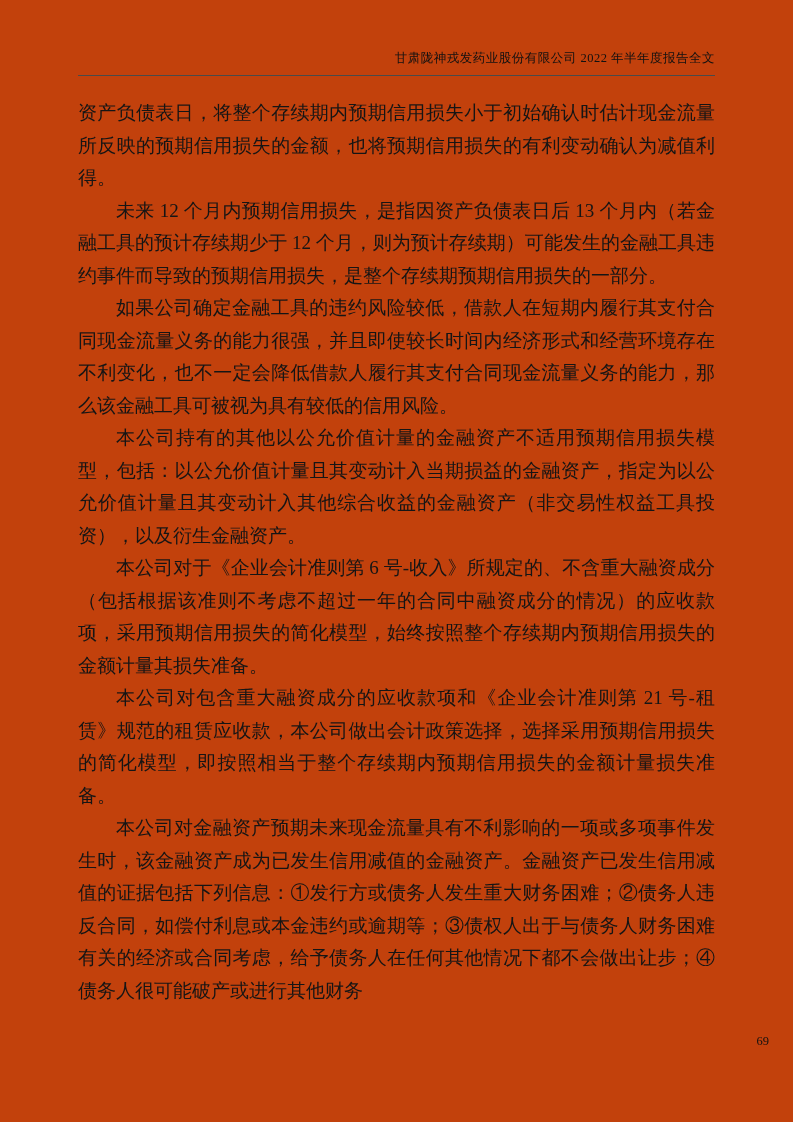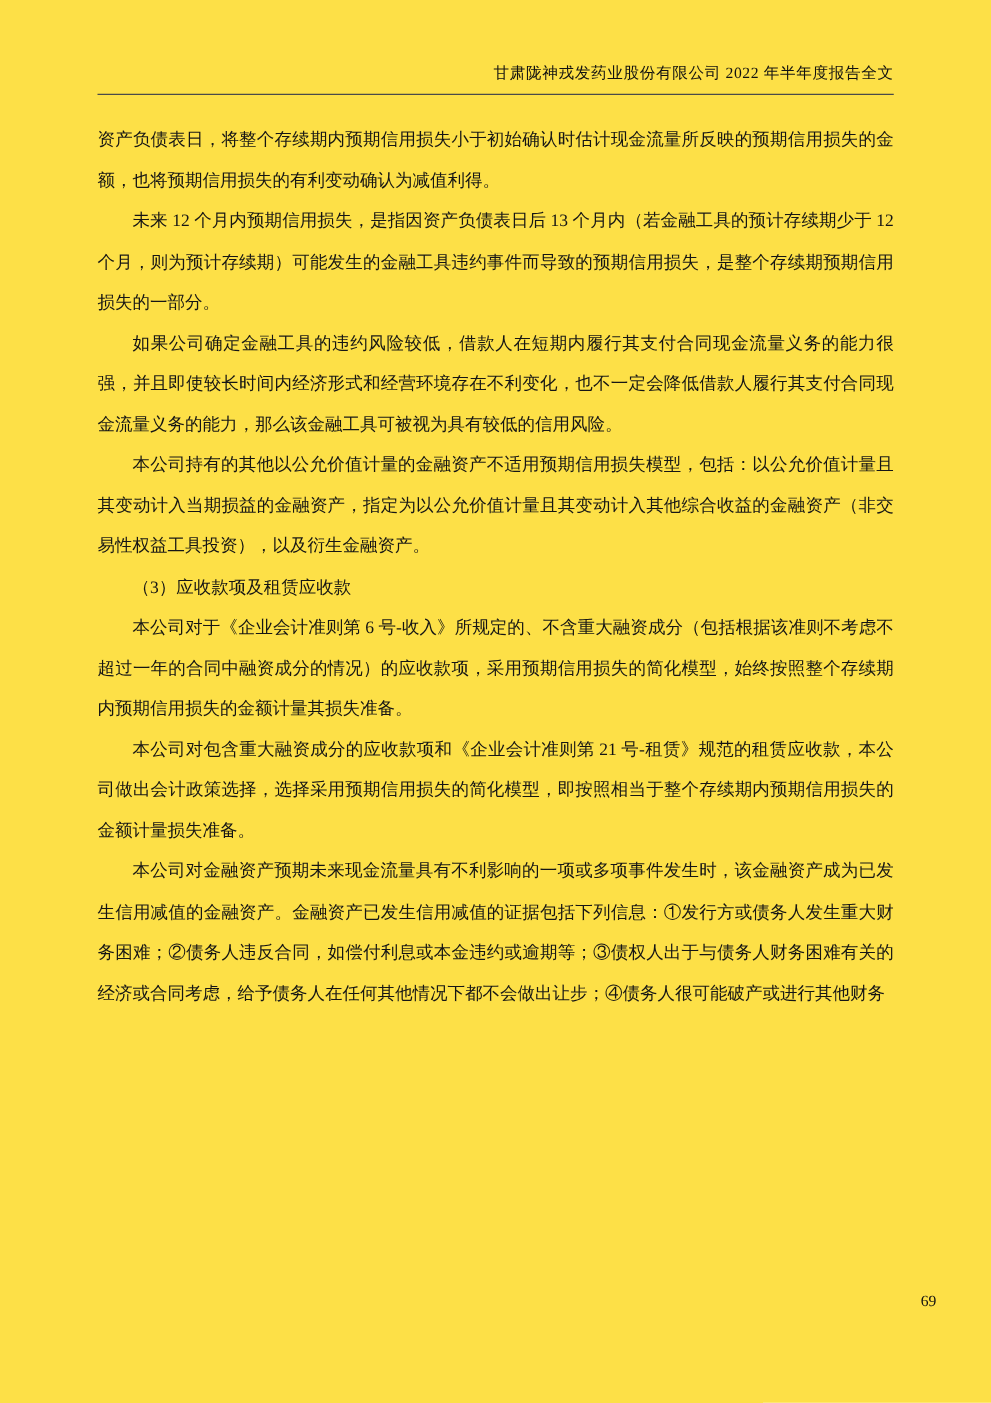--- a/index.html
+++ b/index.html
@@ -8,21 +8,21 @@
     width: 793px;
     height: 1122px;
     background: #ffffff;
     font-family: "Liberation Serif", "DejaVu Serif", serif;
     color: #1a1a1a;
   }
   .page {
     position: relative;
     width: 793px;
     height: 1122px;
-    background: #fde047;
+    background: #c2410c;
     overflow: hidden;
   }
   .header {
     position: absolute;
     left: 78px;
     right: 78px;
     top: 50px;
     text-align: right;
     font-size: 12.5px;
     letter-spacing: 0.5px;
@@ -31,50 +31,49 @@
     border-bottom: 1px solid #4a4a4a;
   }
   .content {
     position: absolute;
     left: 78px;
     right: 78px;
     top: 97px;
   }
   .content p {
     margin: 0;
-    font-size: 14px;
+    font-size: 19px;
     line-height: 32.5px;
     text-align: justify;
     text-justify: inter-ideograph;
     color: #151515;
   }
   .content p.indent { text-indent: 2em; }
   .page-number {
     position: absolute;
-    right: 44px;
+    right: 24px;
     top: 1034px;
     font-size: 12.5px;
     color: #111111;
   }
 </style>
 </head>
 <body>
 
 <div class="page">
 
   <div class="header">
     <span>甘肃陇神戎发药业股份有限公司 2022 年半年度报告全文</span>
   </div>
 
   <div class="content">
     <p>资产负债表日，将整个存续期内预期信用损失小于初始确认时估计现金流量所反映的预期信用损失的金额，也将预期信用损失的有利变动确认为减值利得。</p>
     <p class="indent">未来 12 个月内预期信用损失，是指因资产负债表日后 13 个月内（若金融工具的预计存续期少于 12 个月，则为预计存续期）可能发生的金融工具违约事件而导致的预期信用损失，是整个存续期预期信用损失的一部分。</p>
     <p class="indent">如果公司确定金融工具的违约风险较低，借款人在短期内履行其支付合同现金流量义务的能力很强，并且即使较长时间内经济形式和经营环境存在不利变化，也不一定会降低借款人履行其支付合同现金流量义务的能力，那么该金融工具可被视为具有较低的信用风险。</p>
     <p class="indent">本公司持有的其他以公允价值计量的金融资产不适用预期信用损失模型，包括：以公允价值计量且其变动计入当期损益的金融资产，指定为以公允价值计量且其变动计入其他综合收益的金融资产（非交易性权益工具投资），以及衍生金融资产。</p>
-    <p class="indent">（3）应收款项及租赁应收款</p>
     <p class="indent">本公司对于《企业会计准则第 6 号-收入》所规定的、不含重大融资成分（包括根据该准则不考虑不超过一年的合同中融资成分的情况）的应收款项，采用预期信用损失的简化模型，始终按照整个存续期内预期信用损失的金额计量其损失准备。</p>
     <p class="indent">本公司对包含重大融资成分的应收款项和《企业会计准则第 21 号-租赁》规范的租赁应收款，本公司做出会计政策选择，选择采用预期信用损失的简化模型，即按照相当于整个存续期内预期信用损失的金额计量损失准备。</p>
     <p class="indent">本公司对金融资产预期未来现金流量具有不利影响的一项或多项事件发生时，该金融资产成为已发生信用减值的金融资产。金融资产已发生信用减值的证据包括下列信息：①发行方或债务人发生重大财务困难；②债务人违反合同，如偿付利息或本金违约或逾期等；③债权人出于与债务人财务困难有关的经济或合同考虑，给予债务人在任何其他情况下都不会做出让步；④债务人很可能破产或进行其他财务</p>
   </div>
 
   <div class="page-number">69</div>
 
 </div>
 
 </body></html>

